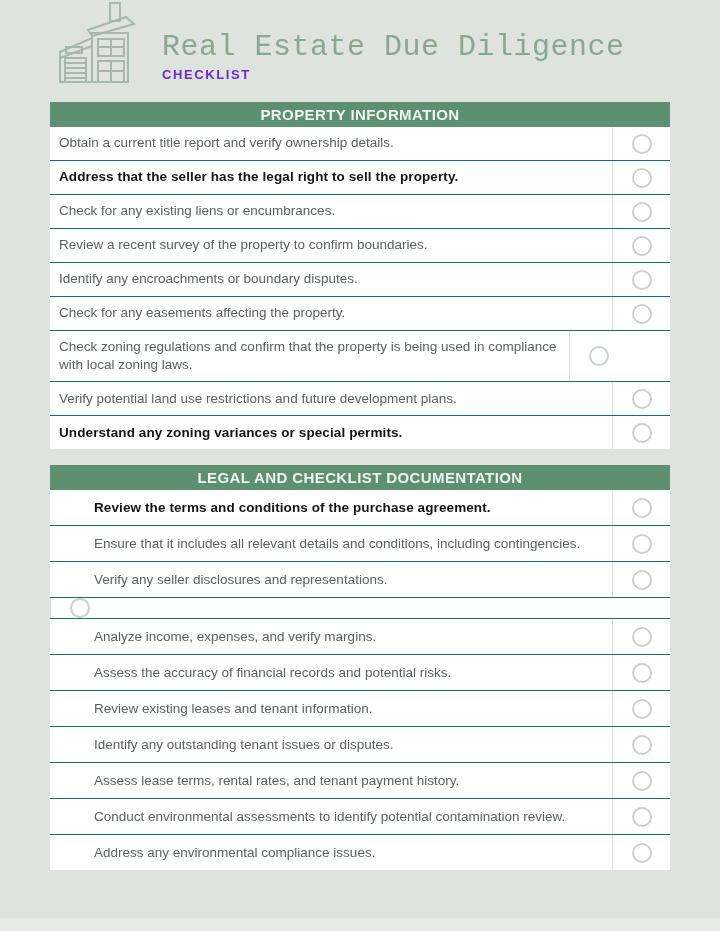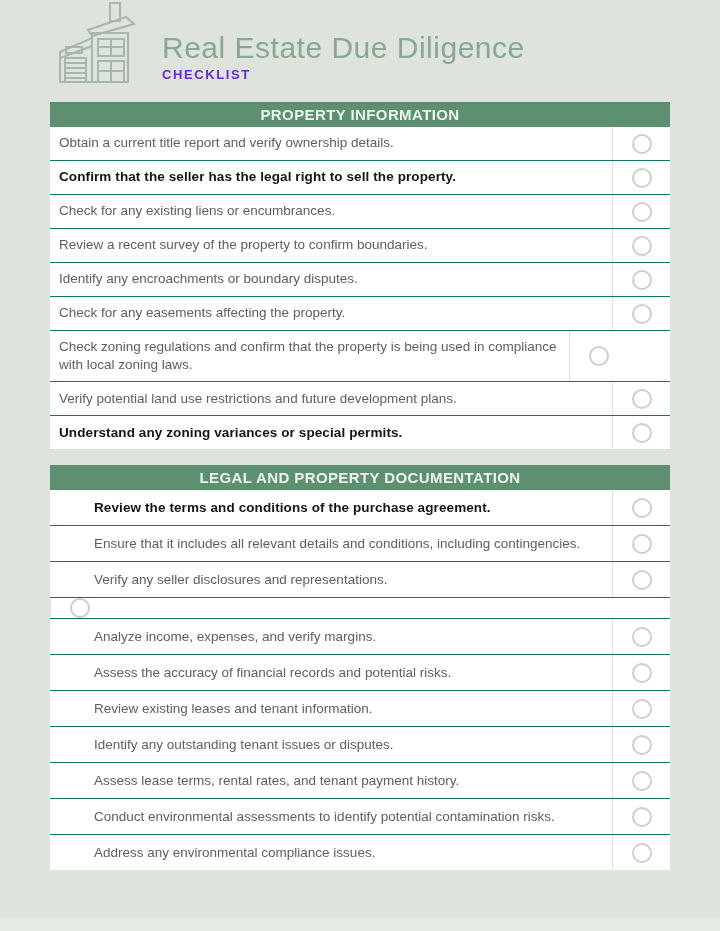--- a/index.html
+++ b/index.html
@@ -13,21 +13,21 @@
 
   
   .doc-header{
     display:flex;align-items:flex-end;
     padding:16px 50px 0 50px;height:86px;box-sizing:border-box;
   }
   .logo{width:92px;height:86px;flex:0 0 auto;margin-left:2px;}
   .titles{margin-left:18px;padding-bottom:4px;}
   .doc-title{
     font-size:30px;font-weight:400;color:#87a991;
-    letter-spacing:0.5px;line-height:1.1;
+    letter-spacing:0.5px;line-height:1.1;font-family:Liberation Mono, monospace;
   }
   .doc-subtitle{
     font-size:13px;font-weight:700;color:#6d28d9;
     letter-spacing:1.6px;margin-top:3px;
   }
 
   
   .content{padding:0 50px;}
   .section-bar{
     margin-top:16px;height:25px;background:#5c9070;
@@ -108,21 +108,21 @@
     <div class="section-bar">PROPERTY INFORMATION</div>
     <div class="check-table s1">
 
       <div class="row">
         <div class="row-text">Obtain a current title report and verify ownership details.</div>
         <div class="row-check">
             <span class="circle"></span>
           </div>
       </div>
       <div class="row bold">
-        <div class="row-text">Confirm that the seller has the legal right to sell the property.</div>
+        <div class="row-text">Address that the seller has the legal right to sell the property.</div>
         <div class="row-check">
             <span class="circle"></span>
           </div>
       </div>
       <div class="row">
         <div class="row-text">Check for any existing liens or encumbrances.</div>
         <div class="row-check">
             <span class="circle"></span>
           </div>
       </div>
@@ -158,21 +158,21 @@
       </div>
       <div class="row bold">
         <div class="row-text">Understand any zoning variances or special permits.</div>
         <div class="row-check">
             <span class="circle"></span>
           </div>
       </div>
 
     </div>
 
-    <div class="section-bar">LEGAL AND PROPERTY DOCUMENTATION</div>
+    <div class="section-bar">LEGAL AND CHECKLIST DOCUMENTATION</div>
     <div class="check-table s2">
 
       <div class="row bold">
         <div class="row-text">Review the terms and conditions of the purchase agreement.</div>
         <div class="row-check">
             <span class="circle"></span>
           </div>
       </div>
       <div class="row">
         <div class="row-text">Ensure that it includes all relevant details and conditions, including contingencies.</div>
@@ -215,21 +215,21 @@
             <span class="circle"></span>
           </div>
       </div>
       <div class="row">
         <div class="row-text">Assess lease terms, rental rates, and tenant payment history.</div>
         <div class="row-check">
             <span class="circle"></span>
           </div>
       </div>
       <div class="row">
-        <div class="row-text">Conduct environmental assessments to identify potential contamination risks.</div>
+        <div class="row-text">Conduct environmental assessments to identify potential contamination review.</div>
         <div class="row-check">
             <span class="circle"></span>
           </div>
       </div>
       <div class="row">
         <div class="row-text">Address any environmental compliance issues.</div>
         <div class="row-check">
             <span class="circle"></span>
           </div>
       </div>

